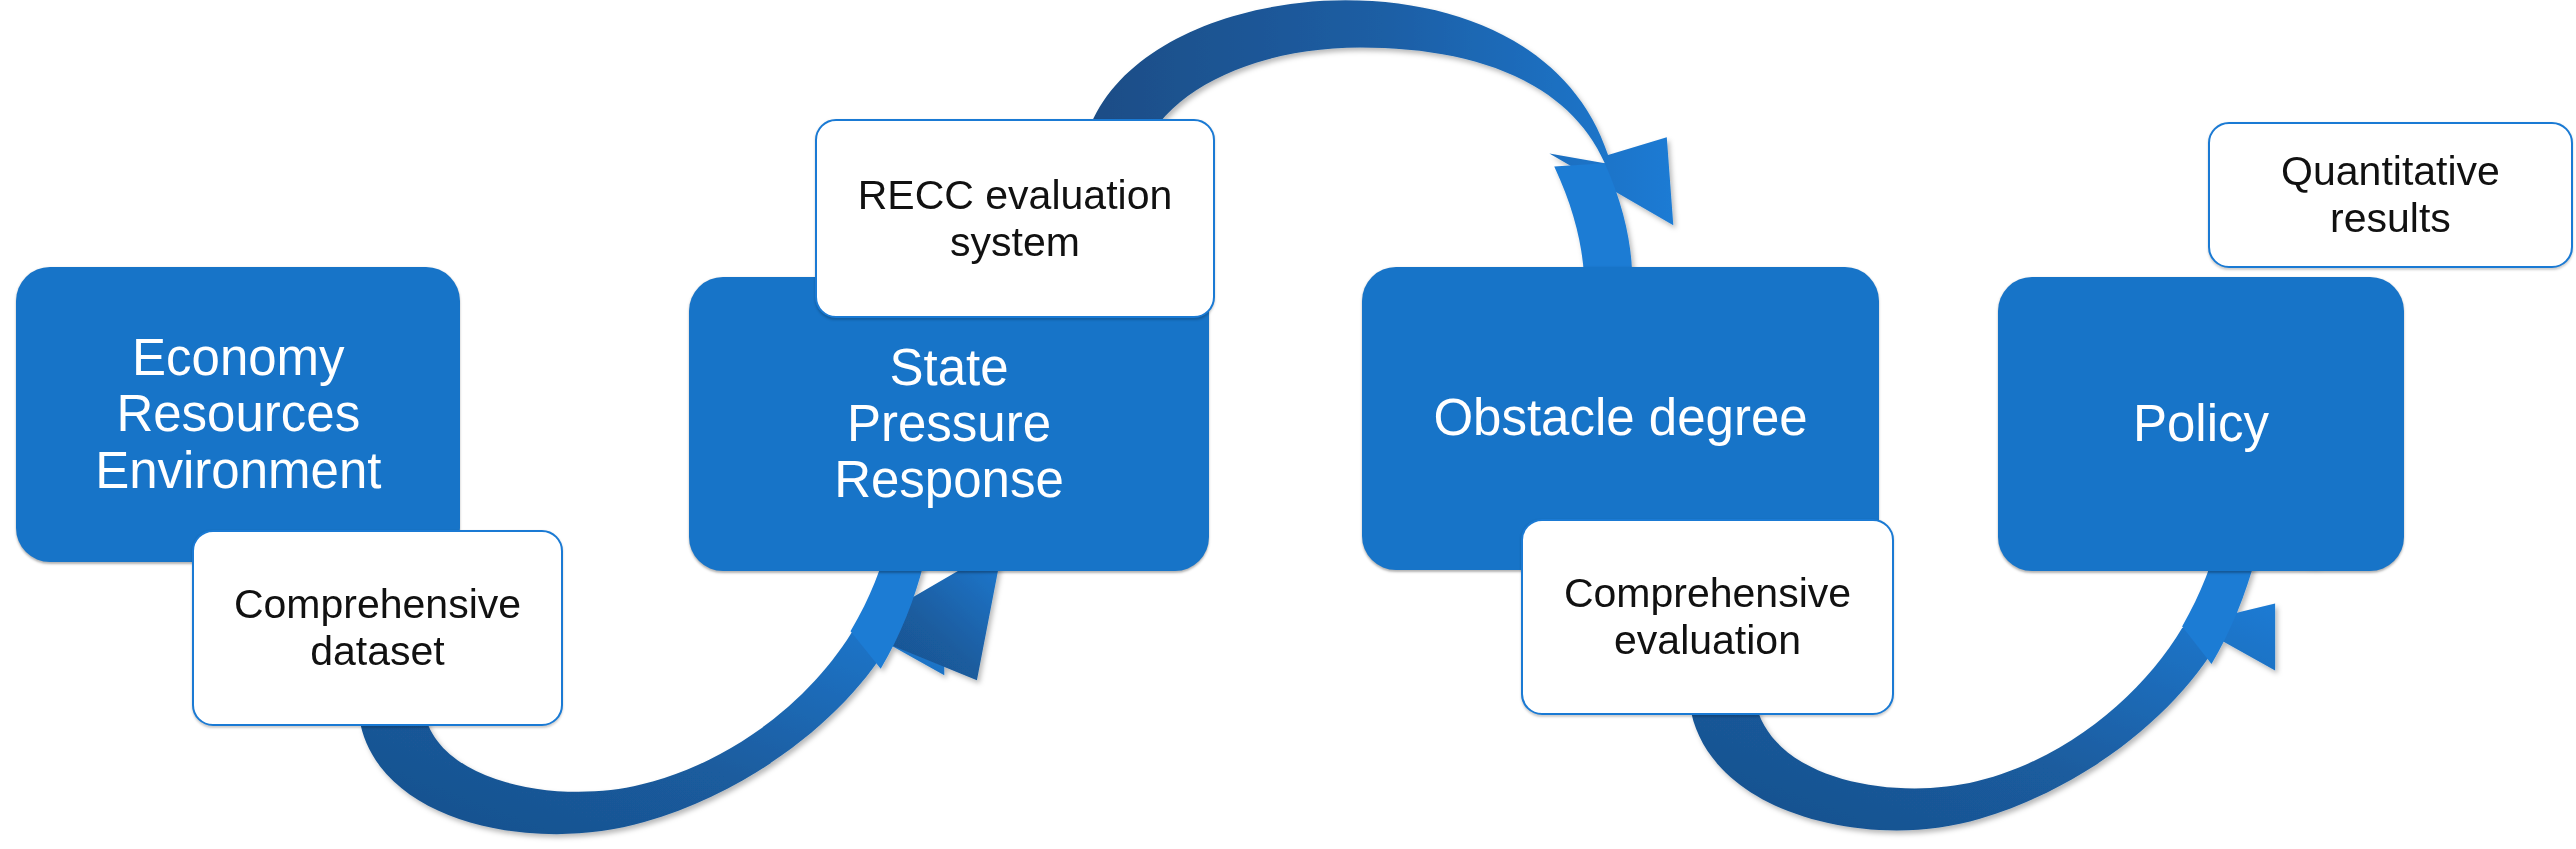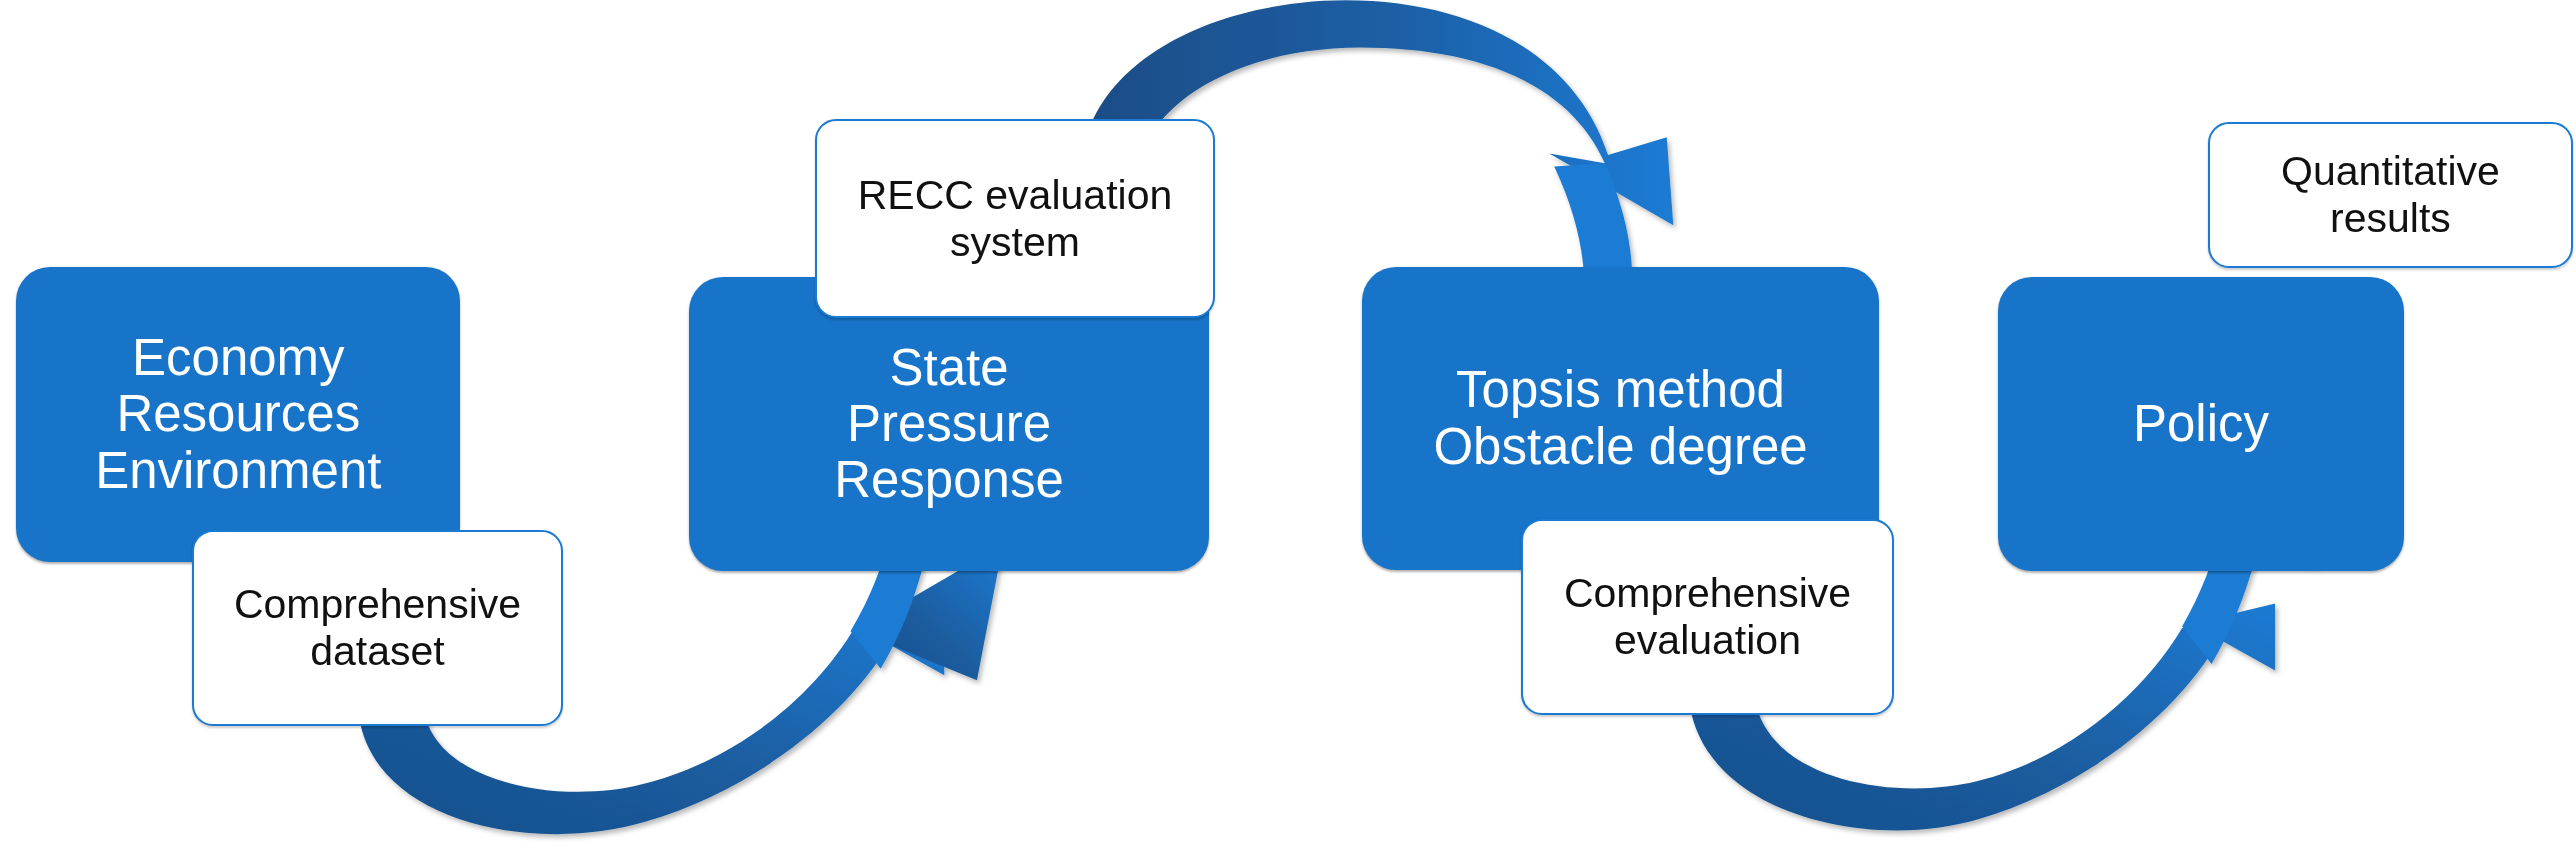--- a/index.html
+++ b/index.html
@@ -173,21 +173,20 @@
     <span class="node-line">Pressure</span>
     <span class="node-line">Response</span>
   </div>
 
   <div class="node node-white" id="box-recc">
     <span class="node-line">RECC evaluation</span>
     <span class="node-line">system</span>
   </div>
 
   <div class="node node-blue" id="box-methods">
-    <span class="node-line">Topsis method</span>
     <span class="node-line">Obstacle degree</span>
   </div>
 
   <div class="node node-white" id="box-compeval">
     <span class="node-line">Comprehensive</span>
     <span class="node-line">evaluation</span>
   </div>
 
   <div class="node node-blue" id="box-policy">
     <span class="node-line">Policy</span>

